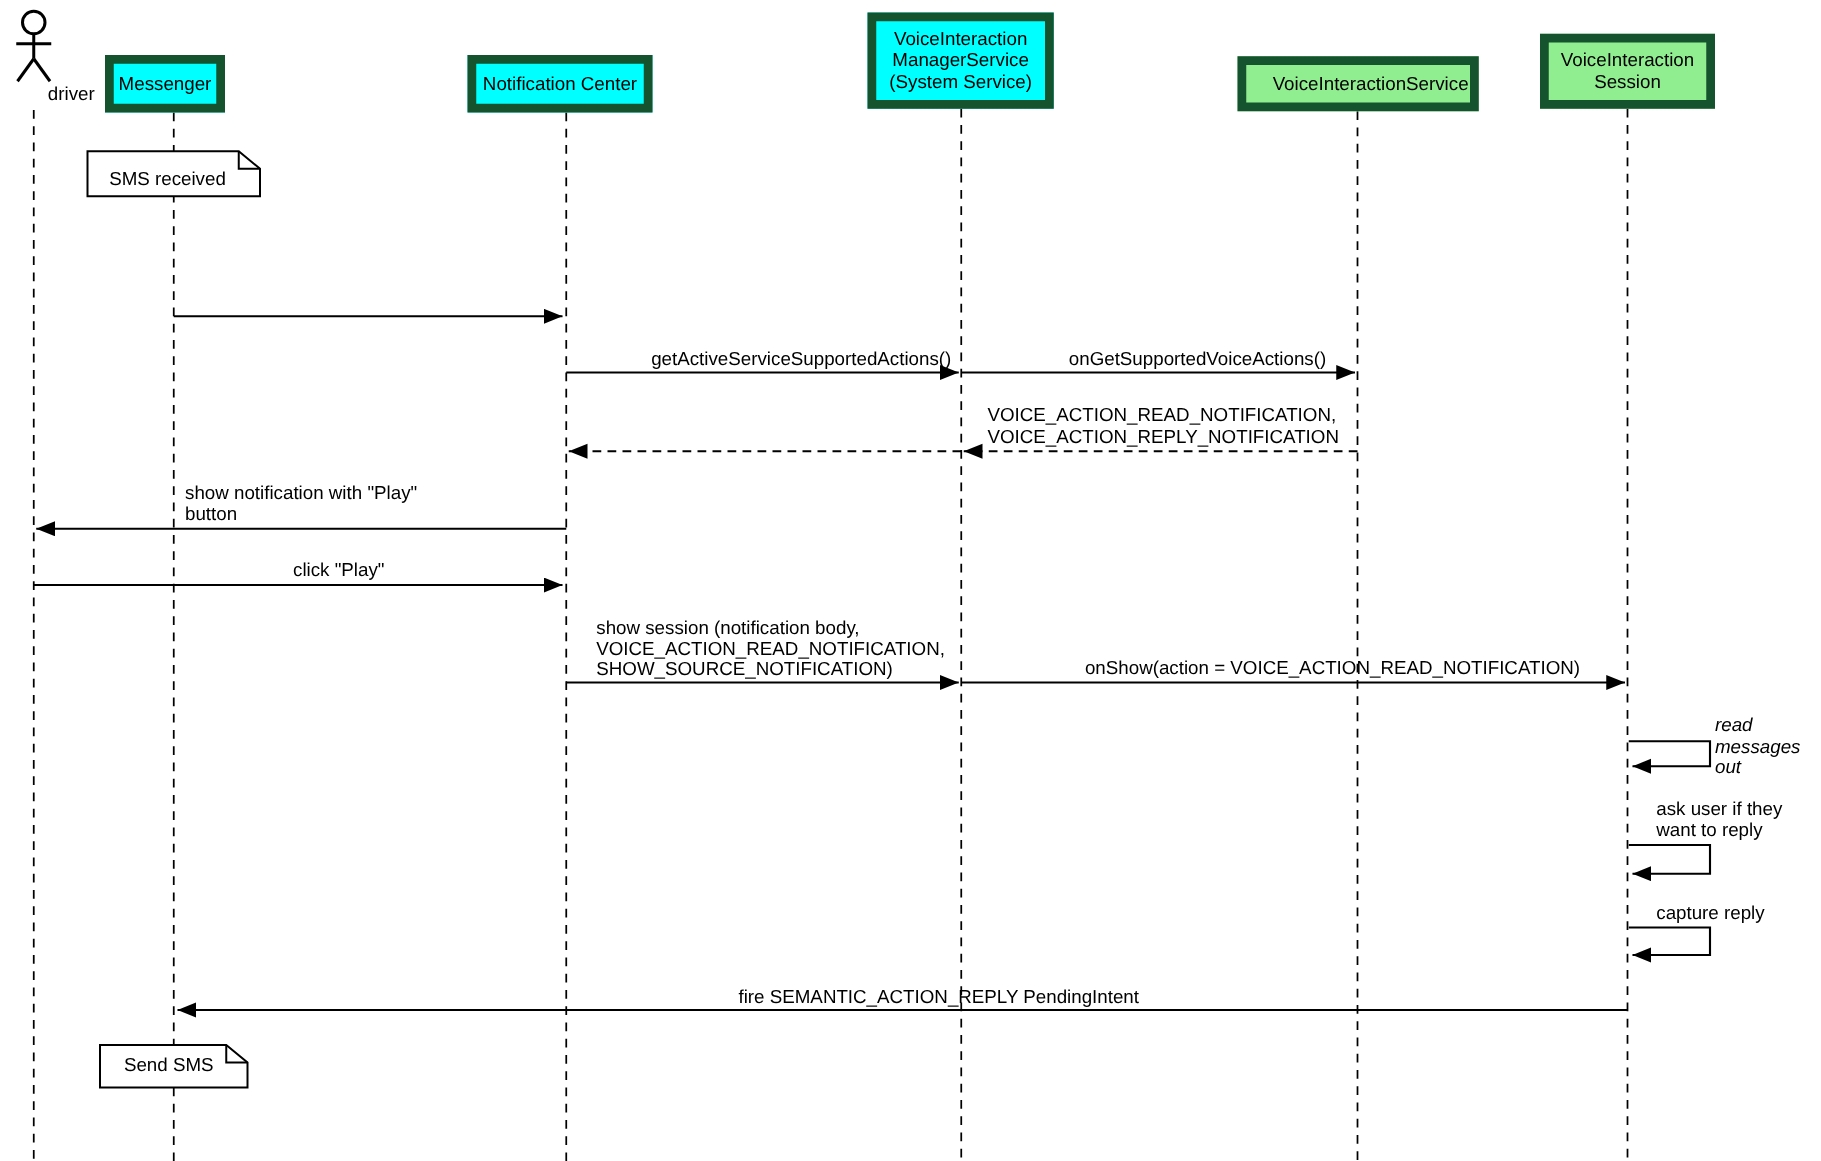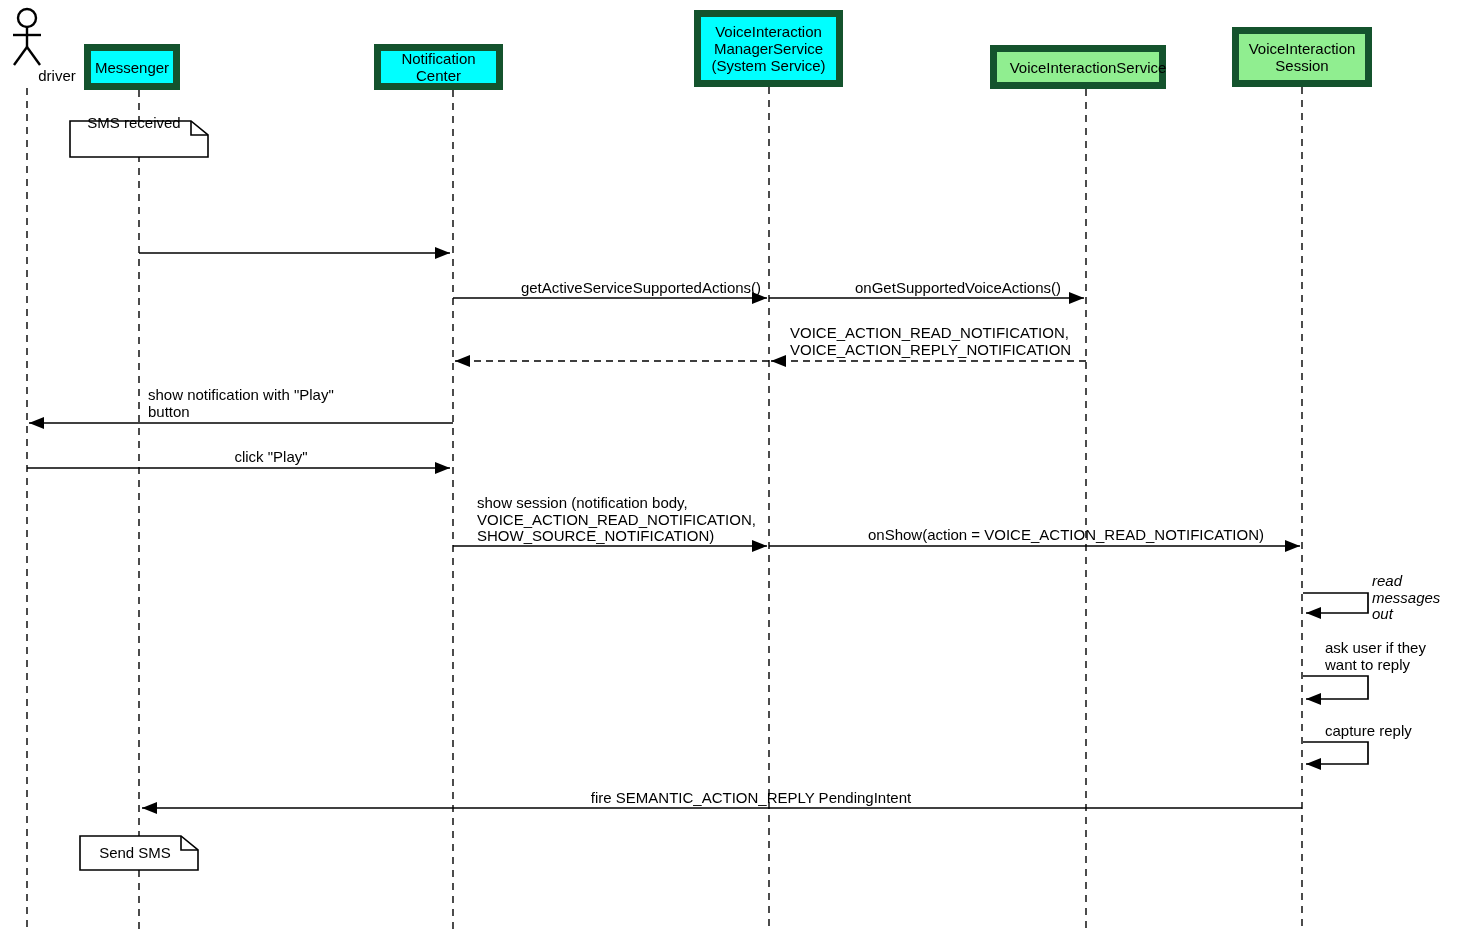--- a/index.html
+++ b/index.html
@@ -68,29 +68,29 @@
       <polyline points="1303,593 1368,593 1368,613 1306,613" marker-end="url(#ah)"></polyline>
       <polyline points="1303,676 1368,676 1368,699 1306,699" marker-end="url(#ah)"></polyline>
       <polyline points="1303,742 1368,742 1368,764 1306,764" marker-end="url(#ah)"></polyline>
       <line x1="1302" y1="808" x2="142" y2="808" marker-end="url(#ah)"></line>
     </g>
   </svg>
 
   <div class="msg ctr" style="left:27px;top:68px;">driver</div>
 
   <div class="pbox cyan" style="left:84px;top:44px;width:96px;height:46px;">Messenger</div>
-  <div class="pbox cyan" style="left:374px;top:44px;width:129px;height:46px;">Notification Center</div>
+  <div class="pbox cyan" style="left:374px;top:44px;width:148px;height:46px;">Notification Center</div>
   <div class="pbox cyan" style="left:694px;top:10px;width:149px;height:77px;">VoiceInteraction
 ManagerService
 (System Service)</div>
-  <div class="pbox green" style="left:990px;top:45px;width:176px;height:44px;padding-left:20px;">VoiceInteractionService</div>
+  <div class="pbox green" style="left:990px;top:45px;width:193px;height:44px;padding-left:20px;">VoiceInteractionService</div>
   <div class="pbox green" style="left:1232px;top:27px;width:140px;height:60px;">VoiceInteraction
 Session</div>
 
-  <div class="notetxt" style="left:70px;top:114px;width:128px;">SMS received</div>
+  <div class="notetxt" style="left:70px;top:135px;width:128px;">SMS received</div>
   <div class="notetxt" style="left:80px;top:844px;width:110px;">Send SMS</div>
 
   <div class="msg ctr" style="left:611px;top:280px;">getActiveServiceSupportedActions()</div>
   <div class="msg ctr" style="left:928px;top:280px;">onGetSupportedVoiceActions()</div>
   <div class="msg" style="left:790px;top:325px;">VOICE_ACTION_READ_NOTIFICATION,
 VOICE_ACTION_REPLY_NOTIFICATION</div>
   <div class="msg" style="left:148px;top:387px;">show notification with "Play"
 button</div>
   <div class="msg ctr" style="left:241px;top:449px;">click "Play"</div>
   <div class="msg" style="left:477px;top:495px;">show session (notification body,

